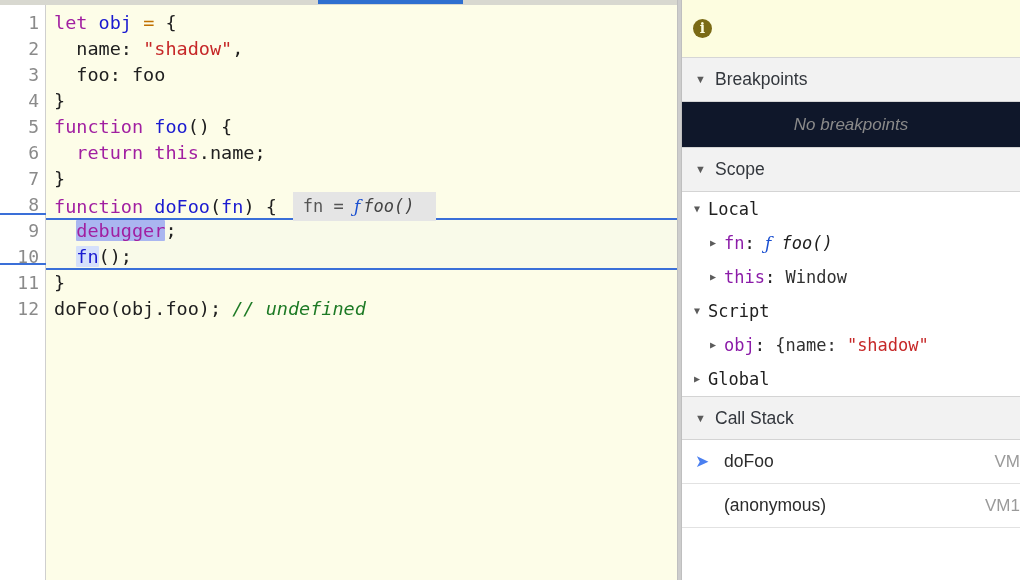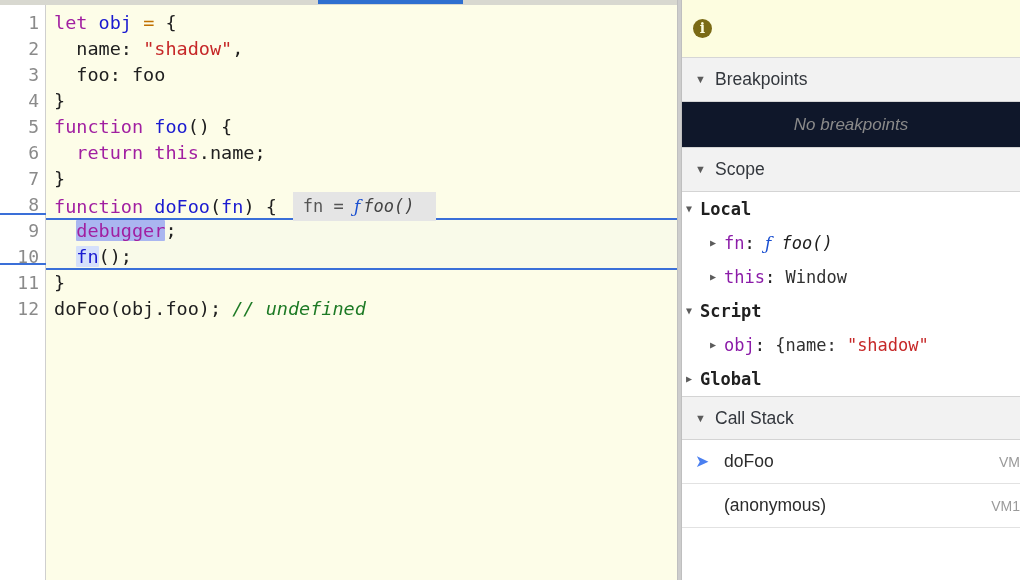--- a/index.html
+++ b/index.html
@@ -194,21 +194,21 @@
     white-space: nowrap;
     overflow: hidden;
   }
   .scope-row .tri {
     font-size: 10px; color: #5b5b5b;
     width: 14px; flex: 0 0 14px;
     line-height: 1;
   }
   .scope-row .tri.closed::before { content: "\25B6"; }
   .scope-row .tri.open::before   { content: "\25BC"; }
-  .scope-row.lvl0 { padding-left: 4px; font-weight: bold; }
+  .scope-row.lvl0 { padding-left: 12px; }
   .scope-row.lvl1 { padding-left: 28px; }
   .sname  { color: #202020; }
   .pname  { color: #8b1ba8; }
   .pcolon { color: #202020; }
   .pval   { color: #303030; }
   .pstr   { color: #c62828; }
   .fnglyph{ color: #1a4fd0; font-style: italic; font-family: "DejaVu Serif", serif; }
   .fnitalic { font-style: italic; color: #202020; }
 
   
@@ -225,21 +225,21 @@
   .cs-row .arrow {
     width: 20px; flex: 0 0 20px;
     color: #4a7ff0; font-size: 17px;
     line-height: 1;
   }
   .cs-row .arrow.on::before { content: "\27A4"; }
   .cs-row .cname { flex: 0 0 auto; padding-left: 9px; }
   .cs-row .cloc {
     margin-left: auto;
     color: #9a9a9a;
-    font-size: 14px;
+    font-size: 17px;
     padding-right: 0;
   }
 </style>
 </head>
 <body>
 
 <div id="app">
 
   <div id="editor">
 

